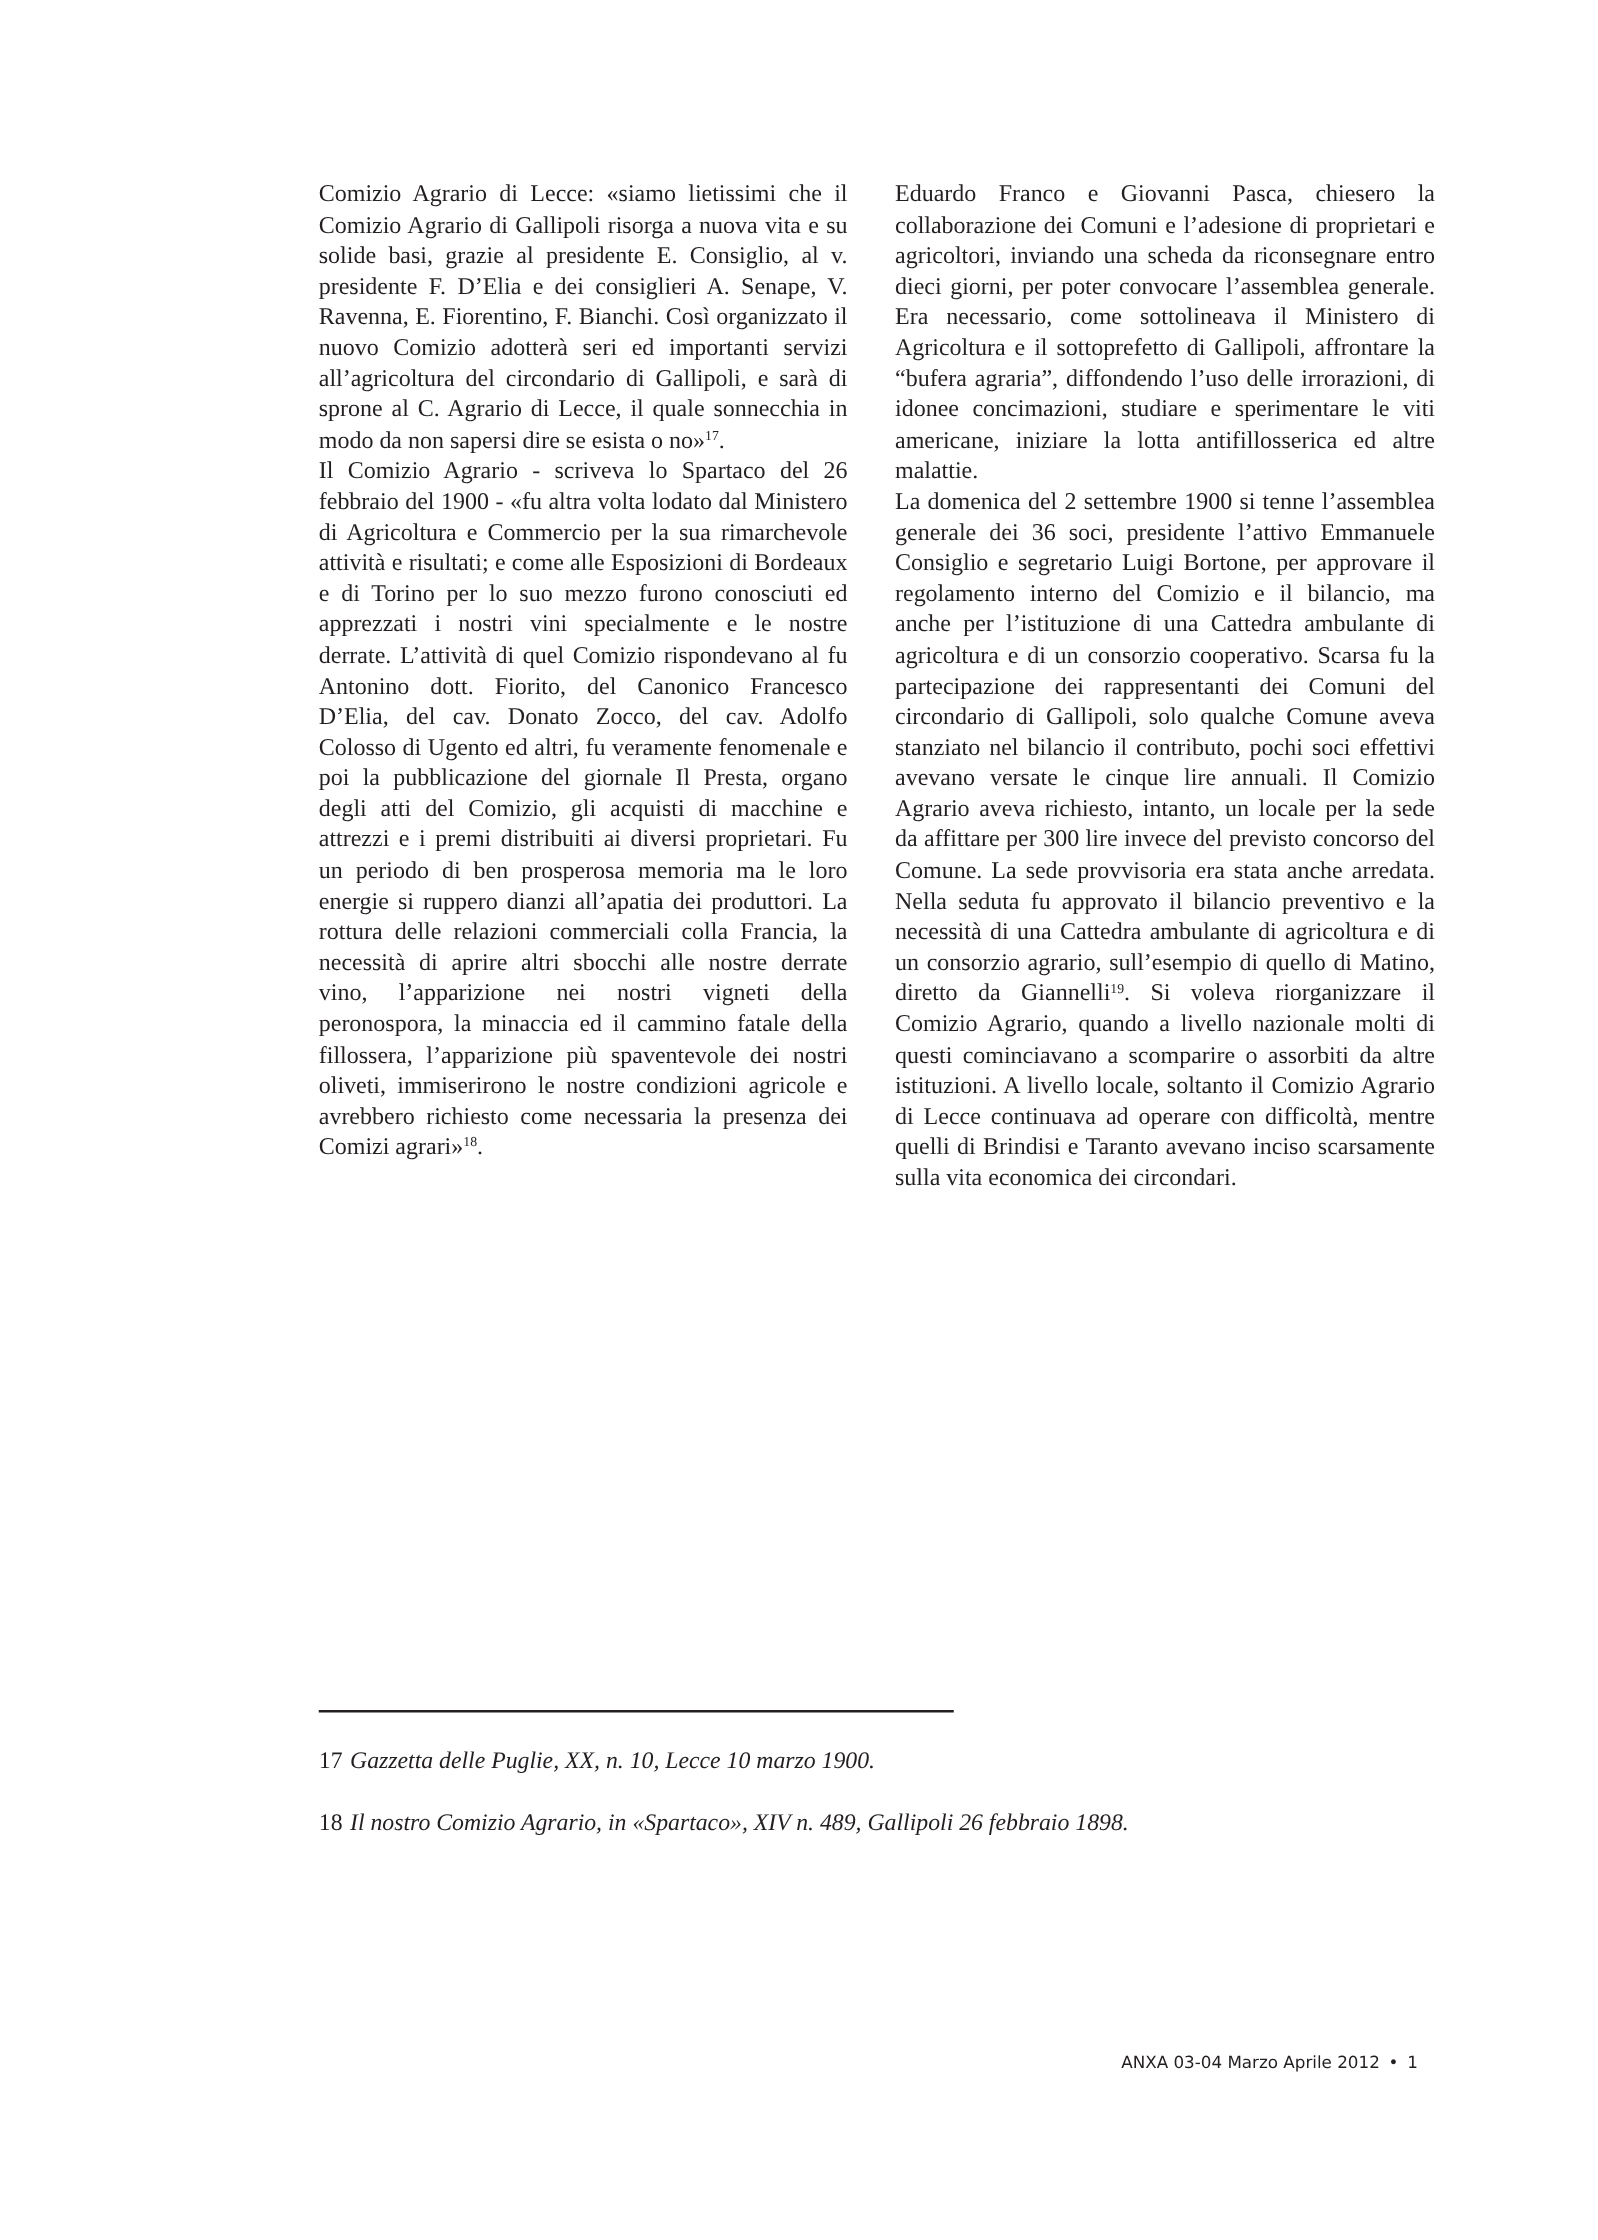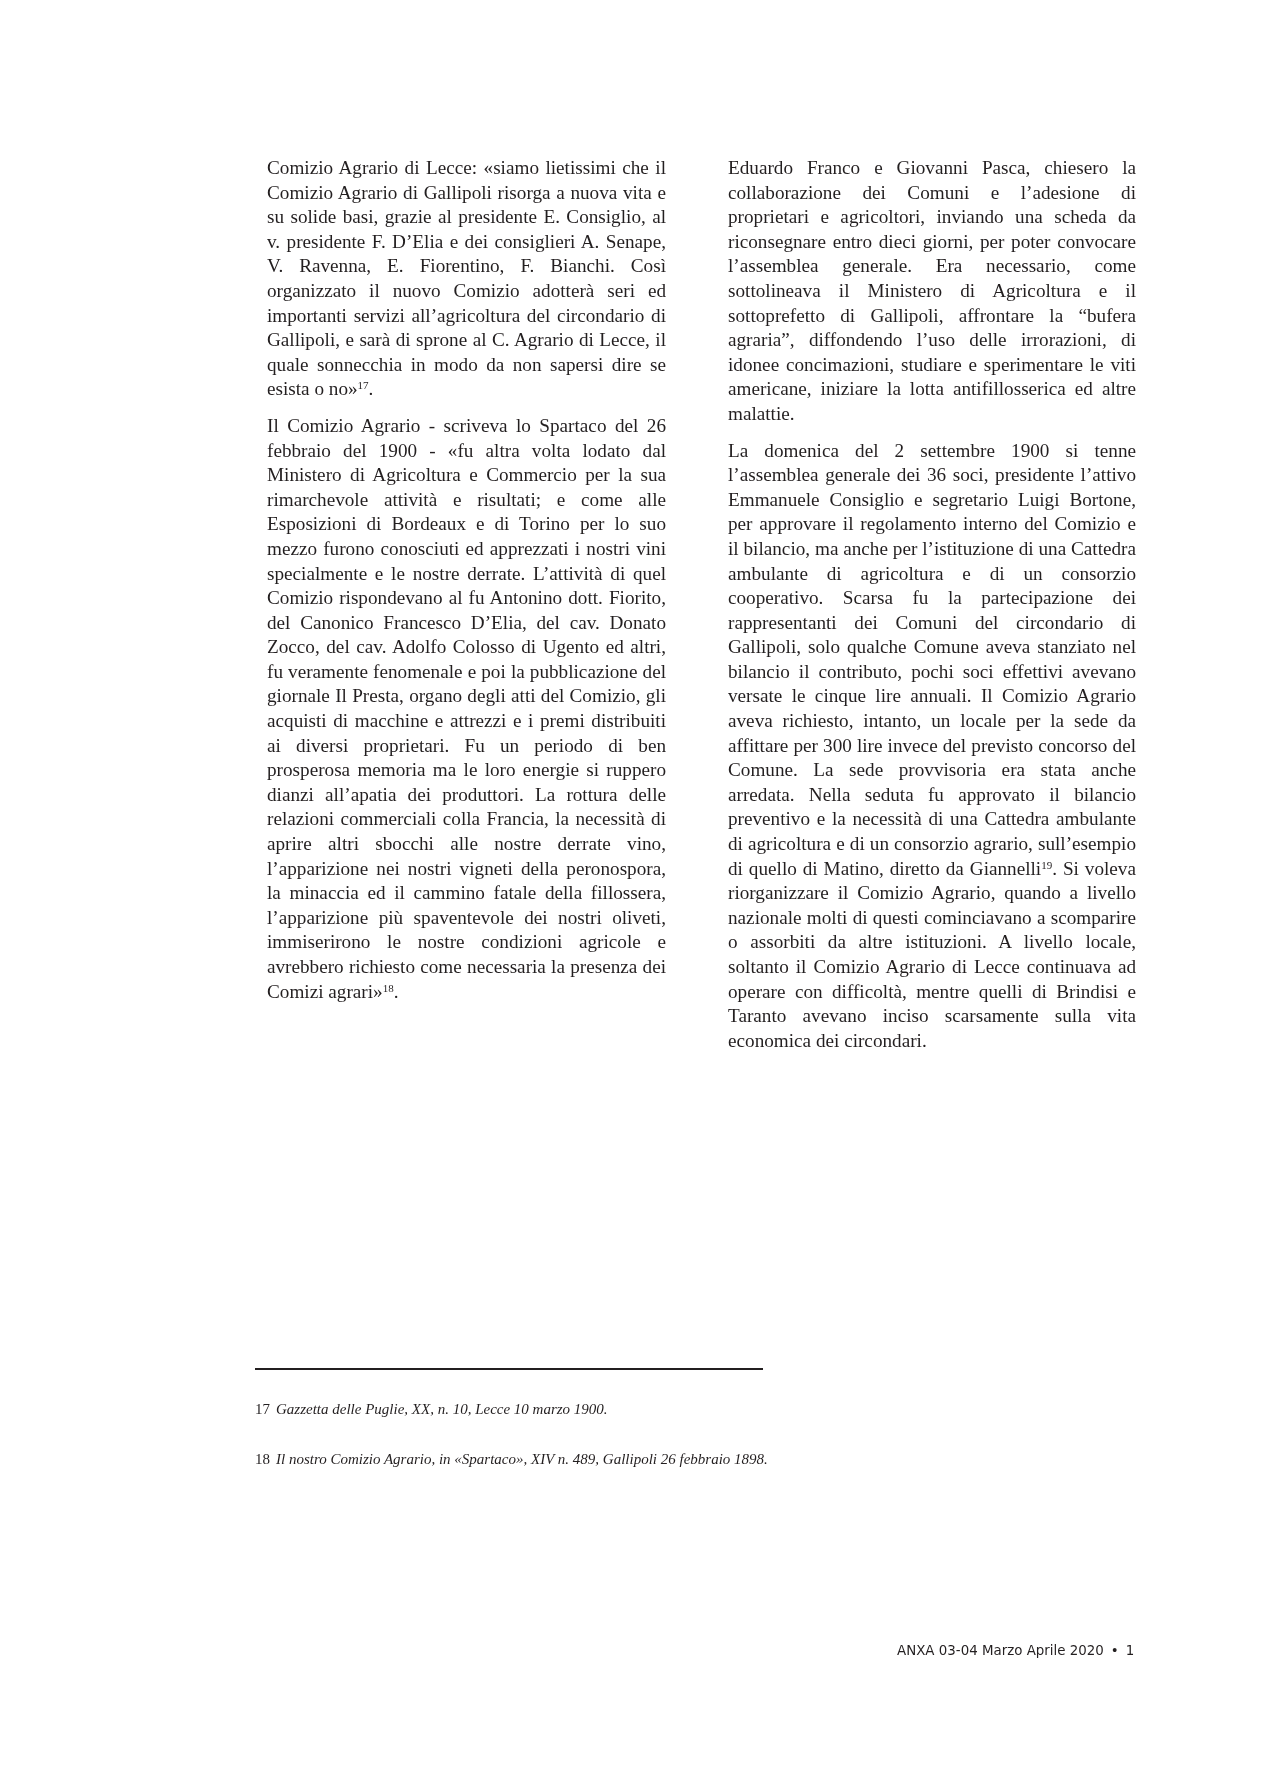--- a/index.html
+++ b/index.html
@@ -20,42 +20,42 @@
       width: 423px;
       font-family: "Liberation Serif", serif;
       font-size: 19.2px;
       line-height: 24.6px;
       text-align: justify;
       hyphens: none;
     }
     .col-left { left: 255px; }
     .col-right { left: 716px; width: 432px; }
     .column p {
-      margin: 12px;
+      margin: 0;
     }
     sup {
       font-size: 11px;
       line-height: 0;
       vertical-align: 6px;
     }
     .footnote-rule {
       position: absolute;
       left: 255px;
       top: 1368px;
       width: 508px;
       height: 2px;
       background: #231f20;
     }
     .footnotes {
       position: absolute;
       left: 255px;
       top: 1397px;
       width: 880px;
       font-family: "Liberation Serif", serif;
-      font-size: 15px;
+      font-size: 19px;
       line-height: 24px;
       color: #231f20;
     }
     .footnote {
       margin: 0 0 26px 0;
     }
     .footnote .fn-num {
       font-style: normal;
       margin-right: 6px;
     }
@@ -90,14 +90,14 @@
 </div>
 
 <div class="footnote-rule"></div>
 
 <div class="footnotes">
   <p class="footnote"><span class="fn-num">17</span><span class="fn-text">Gazzetta delle Puglie, XX, n. 10, Lecce 10 marzo 1900.</span></p>
   <p class="footnote"><span class="fn-num">18</span><span class="fn-text">Il nostro Comizio Agrario, in «Spartaco», XIV n. 489, Gallipoli 26 febbraio 1898.</span></p>
 </div>
 
 <div class="page-footer">
-  <span>ANXA 03-04 Marzo Aprile 2020</span><span class="bullet">•</span><span>1</span>
+  <span>ANXA 03-04 Marzo Aprile 2012</span><span class="bullet">•</span><span>1</span>
 </div>
 
 </body></html>

